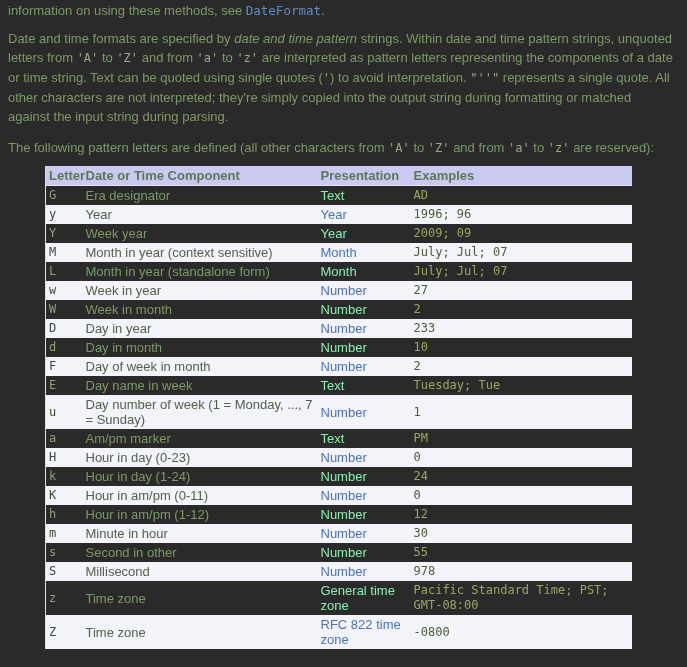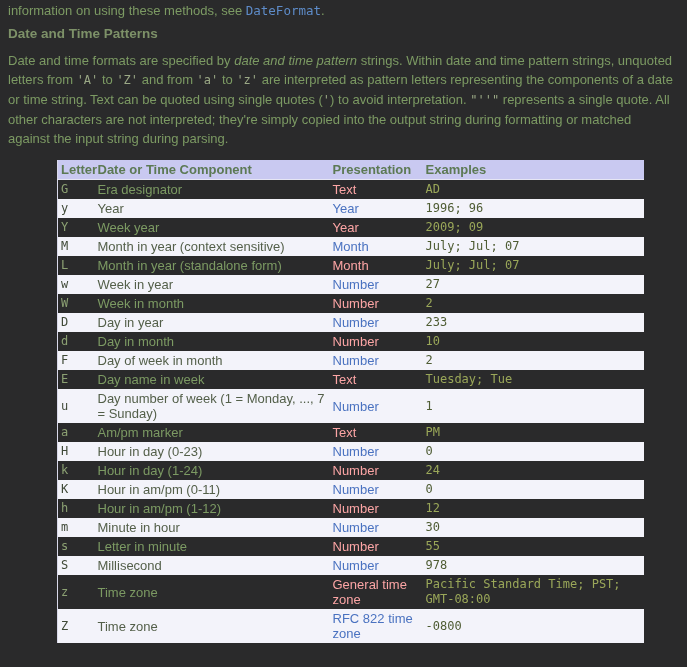--- a/index.html
+++ b/index.html
@@ -17,53 +17,53 @@
   code,.mono{font-family:"DejaVu Sans Mono",monospace}
   .inline-code{color:#9ba986;font-size:12px}
   .code-link{
     color:#5e8cc9;font-family:"DejaVu Sans Mono",monospace;
     font-size:12.5px;text-decoration:none;cursor:pointer;text-align:right;
   }
   em.ital{font-style:italic}
 
   table.pattern-table{
     border-collapse:collapse;table-layout:fixed;width:586px;
-    margin:8px 0 0 49px;border-left:1px solid #d9d9ea;
+    margin:8px 0 0 37px;border-left:1px solid #d9d9ea;
   }
   .pattern-table th,.pattern-table td{
     padding:2px 3px;vertical-align:middle;text-align:left;
   }
   .pattern-table thead tr{
     background:#c9c9f1;border-bottom:1px solid #e6e6f4;
   }
   .pattern-table thead th{
     color:#5c7954;font-weight:bold;font-size:13px;line-height:15px;
   }
   .pattern-table tbody tr{height:19px;line-height:15px}
   .pattern-table tbody tr.light{background:#f3f3fa}
   td.c-letter{font-family:"DejaVu Sans Mono",monospace;font-size:12px;color:#8ca173}
   td.c-comp{color:#7c9a63}
-  td.c-pres a{color:#fca5a5;text-decoration:none;cursor:pointer}
+  td.c-pres a{color:#86efac;text-decoration:none;cursor:pointer}
   td.c-ex{font-family:"DejaVu Sans Mono",monospace;font-size:12px;color:#9aa759}
   tr.light td.c-letter{color:#3f4937}
   tr.light td.c-comp{color:#535f49}
   tr.light td.c-pres a{color:#4a72c0}
   tr.light td.c-ex{color:#4e5c33}
 </style>
 </head>
 <body>
 
 <div class="page">
 
   <p class="intro"><span>information on using these methods, see </span><a class="code-link" href="#">DateFormat</a><span>.</span></p>
 
-  <div class="heading">Date and Time Patterns</div>
 
   <p class="para"><span>Date and time formats are specified by </span><em class="ital">date and time pattern</em><span> strings. Within date and time pattern strings, unquoted letters from </span><code class="inline-code">'A'</code><span> to </span><code class="inline-code">'Z'</code><span> and from </span><code class="inline-code">'a'</code><span> to </span><code class="inline-code">'z'</code><span> are interpreted as pattern letters representing the components of a date or time string. Text can be quoted using single quotes (</span><code class="inline-code">'</code><span>) to avoid interpretation. </span><code class="inline-code">"''"</code><span> represents a single quote. All other characters are not interpreted; they're simply copied into the output string during formatting or matched against the input string during parsing.</span></p>
 
+  <p class="para2"><span>The following pattern letters are defined (all other characters from </span><code class="inline-code">'A'</code><span> to </span><code class="inline-code">'Z'</code><span> and from </span><code class="inline-code">'a'</code><span> to </span><code class="inline-code">'z'</code><span> are reserved):</span></p>
 
   <table class="pattern-table">
     <colgroup>
       <col style="width:37px">
       <col style="width:235px">
       <col style="width:93px">
       <col style="width:221px">
     </colgroup>
     <thead>
       <tr>
@@ -177,21 +177,21 @@
           <td class="c-ex">12</td>
         </tr>
         <tr class="light">
           <td class="c-letter">m</td>
           <td class="c-comp">Minute in hour</td>
           <td class="c-pres"><a href="#">Number</a></td>
           <td class="c-ex">30</td>
         </tr>
         <tr class="dark">
           <td class="c-letter">s</td>
-          <td class="c-comp">Letter in minute</td>
+          <td class="c-comp">Second in other</td>
           <td class="c-pres"><a href="#">Number</a></td>
           <td class="c-ex">55</td>
         </tr>
         <tr class="light">
           <td class="c-letter">S</td>
           <td class="c-comp">Millisecond</td>
           <td class="c-pres"><a href="#">Number</a></td>
           <td class="c-ex">978</td>
         </tr>
         <tr class="dark">

